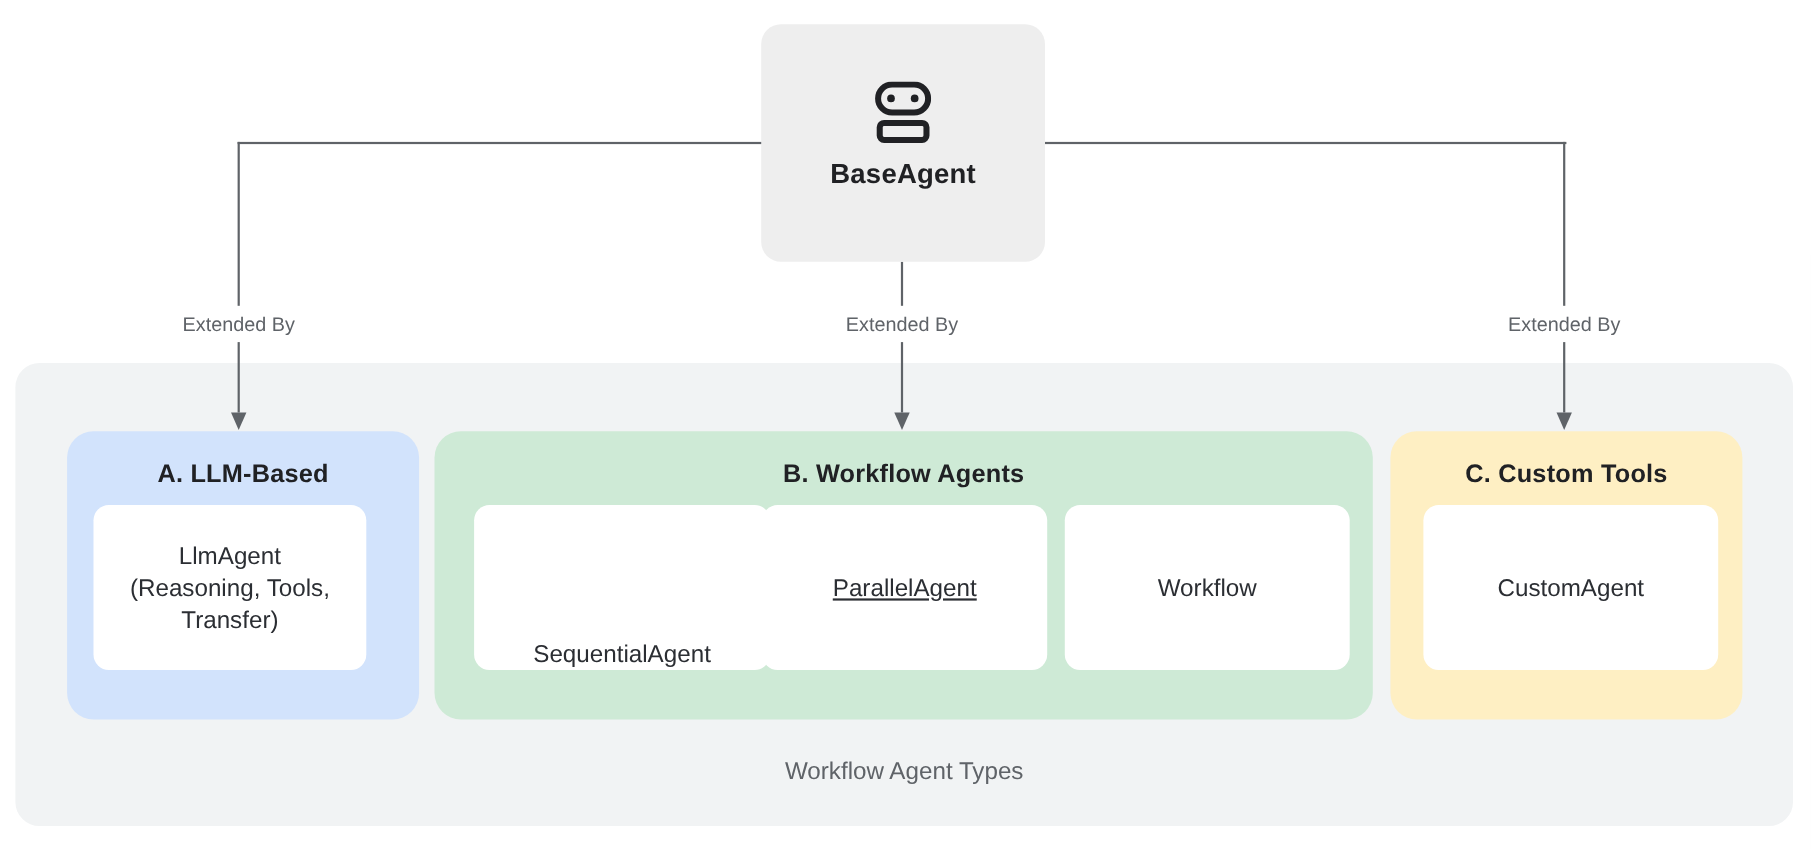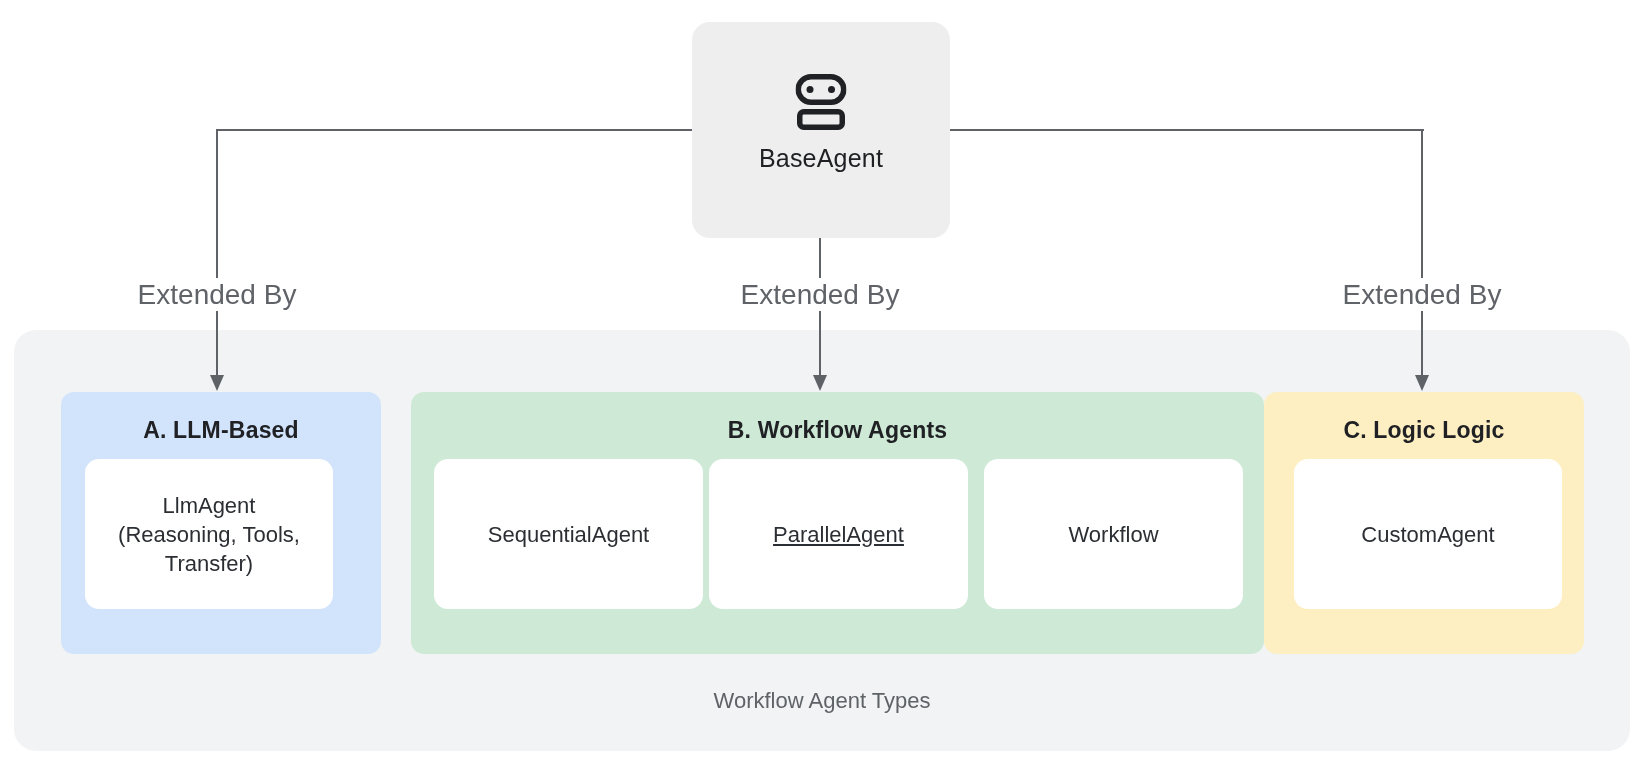--- a/index.html
+++ b/index.html
@@ -5,49 +5,49 @@
   html,body{margin:0;padding:0;background:#ffffff;}
   body{font-family:"Liberation Sans","DejaVu Sans",sans-serif;color:#202124;}
   .canvas{position:relative;width:1646px;height:772px;background:#ffffff;overflow:hidden;}
 
   
   .line{position:absolute;background:#5f6368;}
   .arrowhead{position:absolute;width:0;height:0;
     border-left:7px solid transparent;border-right:7px solid transparent;
     border-top:16px solid #5f6368;}
   .edge-label{position:absolute;transform:translateX(-50%);white-space:nowrap;
-    font-size:28px;line-height:30px;color:#5f6368;background:#ffffff;padding:0 6px;}
+    font-size:18px;line-height:30px;color:#5f6368;background:#ffffff;padding:0 6px;}
 
   
   .root-box{position:absolute;left:692px;top:22px;width:258px;height:216px;
     background:#eeeeee;border-radius:18px;}
   .root-icon{position:absolute;left:50%;top:52px;transform:translateX(-50%);}
   .root-label{position:absolute;left:0;right:0;top:122px;text-align:center;
-    font-size:25px;font-weight:400;letter-spacing:0.2px;color:#202124;}
+    font-size:25px;font-weight:700;letter-spacing:0.2px;color:#202124;}
 
   
   .container{position:absolute;left:14px;top:330px;width:1616px;height:421px;
     background:#f1f3f4;border-radius:22px;}
   .caption{position:absolute;left:0;right:0;top:356px;text-align:center;
     font-size:22px;line-height:30px;color:#5f6368;}
 
   
-  .group{position:absolute;top:392px;height:262px;border-radius:13px;}
+  .group{position:absolute;top:392px;height:262px;border-radius:24px;}
   .group-llm{left:61px;width:320px;}
-  .group-workflow{left:395px;width:853px;margin-left:16px;}
+  .group-workflow{left:395px;width:853px;}
   .group-custom{left:1264px;width:320px;}
   .group-title{position:absolute;left:0;right:0;top:20px;height:36px;line-height:36px;
     text-align:center;font-size:23px;font-weight:700;letter-spacing:0.2px;color:#202124;}
 
   
   .card{position:absolute;top:67px;height:150px;background:#ffffff;border-radius:14px;
     display:flex;align-items:center;justify-content:center;text-align:center;
     font-size:22px;line-height:29px;color:#2b2e33;white-space:pre-line;}
   .card-llm{left:24px;width:248px;}
-  .card-seq{left:23px;width:269px;}
+  .card-seq{left:36px;width:269px;align-items:flex-end;}
   .card-par{left:298px;width:259px;text-decoration:underline;}
   .card-loop{left:573px;width:259px;}
   .card-custom{left:30px;width:268px;}
 </style>
 </head>
 <body>
 
 <div class="canvas">
 
   <div class="container" style="background-color: rgb(241, 243, 244);">
@@ -70,21 +70,21 @@
     </div>
     <div class="card card-par">
       <span>ParallelAgent</span>
     </div>
     <div class="card card-loop">
       <span>Workflow</span>
     </div>
   </div>
 
   <div class="group group-custom" style="background-color: rgb(254, 239, 195);">
-    <div class="group-title">C. Logic Logic</div>
+    <div class="group-title">C. Custom Tools</div>
     <div class="card card-custom">
       <span>CustomAgent</span>
     </div>
   </div>
 
   <div class="line" style="left:216px;top:129px;width:1208px;height:2px;"></div>
 
   <div class="line" style="left:216px;top:129px;width:2px;height:149px;"></div>
   <div class="line" style="left:216px;top:311px;width:2px;height:64px;"></div>
   <div class="arrowhead" style="left:210px;top:375px;"></div>

